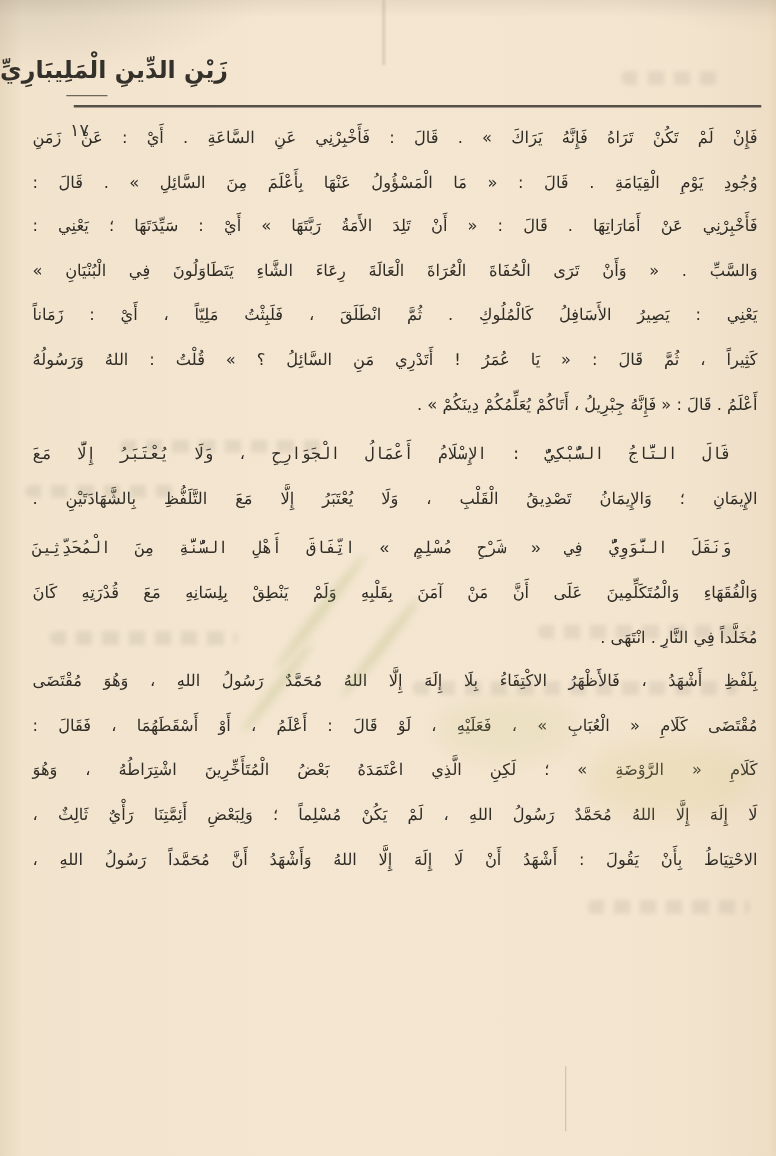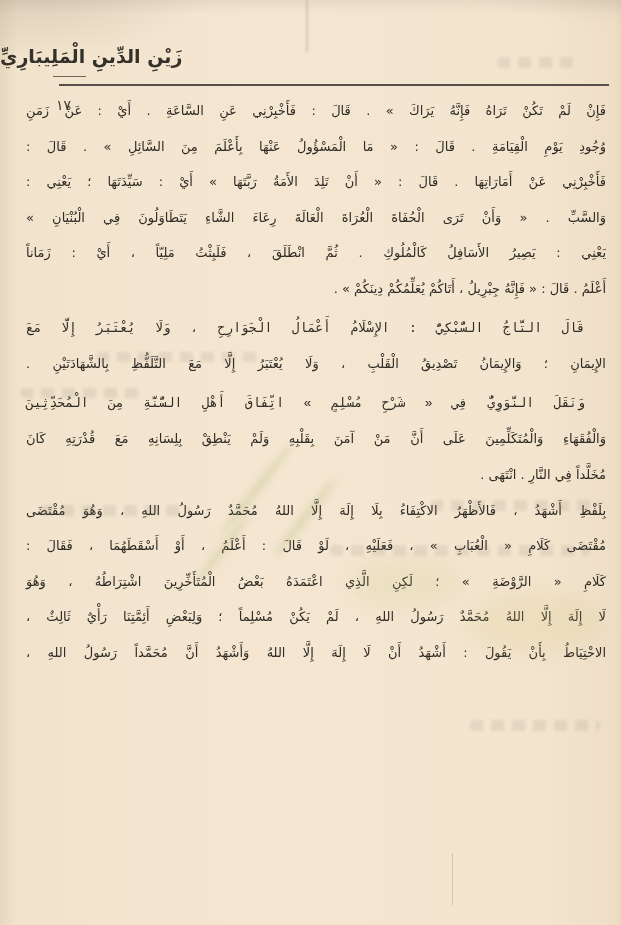--- a/index.html
+++ b/index.html
@@ -95,20 +95,21 @@
   <div class="pn-underline"></div>
   <div class="header-title">زَيْنِ الدِّينِ الْمَلِيبَارِيِّ</div>
   <div class="header-rule" style="background: rgb(86, 80, 73);"></div>
 
   <div class="body-text" id="body-text" style="color: rgb(47, 44, 38);">
       <div class="line just">فَإِنْ لَمْ تَكُنْ تَرَاهُ فَإِنَّهُ يَرَاكَ » . قَالَ : فَأَخْبِرْنِي عَنِ السَّاعَةِ . أَيْ : عَنْ زَمَنِ</div>
       <div class="line just">وُجُودِ يَوْمِ الْقِيَامَةِ . قَالَ : « مَا الْمَسْؤُولُ عَنْهَا بِأَعْلَمَ مِنَ السَّائِلِ » . قَالَ :</div>
       <div class="line just">فَأَخْبِرْنِي عَنْ أَمَارَاتِهَا . قَالَ : « أَنْ تَلِدَ الأَمَةُ رَبَّتَهَا » أَيْ : سَيِّدَتَهَا ؛ يَعْنِي :</div>
       <div class="line just">وَالسَّبِّ . « وَأَنْ تَرَى الْحُفَاةَ الْعُرَاةَ الْعَالَةَ رِعَاءَ الشَّاءِ يَتَطَاوَلُونَ فِي الْبُنْيَانِ »</div>
       <div class="line just">يَعْنِي : يَصِيرُ الأَسَافِلُ كَالْمُلُوكِ . ثُمَّ انْطَلَقَ ، فَلَبِثْتُ مَلِيّاً ، أَيْ : زَمَاناً</div>
+      <div class="line just">كَثِيراً ، ثُمَّ قَالَ : « يَا عُمَرُ ! أَتَدْرِي مَنِ السَّائِلُ ؟ » قُلْتُ : اللهُ وَرَسُولُهُ</div>
       <div class="line">أَعْلَمُ . قَالَ : « فَإِنَّهُ جِبْرِيلُ ، أَتَاكُمْ يُعَلِّمُكُمْ دِينَكُمْ » .</div>
       <div class="line just indent para">قَالَ التَّاجُ السُّبْكِيُّ : الإِسْلَامُ أَعْمَالُ الْجَوَارِحِ ، وَلَا يُعْتَبَرُ إِلَّا مَعَ</div>
       <div class="line just">الإِيمَانِ ؛ وَالإِيمَانُ تَصْدِيقُ الْقَلْبِ ، وَلَا يُعْتَبَرُ إِلَّا مَعَ التَّلَفُّظِ بِالشَّهَادَتَيْنِ .</div>
       <div class="line just indent para">وَنَقَلَ النَّوَوِيُّ فِي « شَرْحِ مُسْلِمٍ » اتِّفَاقَ أَهْلِ السُّنَّةِ مِنَ الْمُحَدِّثِينَ</div>
       <div class="line just">وَالْفُقَهَاءِ وَالْمُتَكَلِّمِينَ عَلَى أَنَّ مَنْ آمَنَ بِقَلْبِهِ وَلَمْ يَنْطِقْ بِلِسَانِهِ مَعَ قُدْرَتِهِ كَانَ</div>
       <div class="line">مُخَلَّداً فِي النَّارِ . انْتَهَى .</div>
       <div class="line just">بِلَفْظِ أَشْهَدُ ، فَالأَظْهَرُ الاكْتِفَاءُ بِلَا إِلَهَ إِلَّا اللهُ مُحَمَّدٌ رَسُولُ اللهِ ، وَهُوَ مُقْتَضَى</div>
       <div class="line just">مُقْتَضَى كَلَامِ « الْعُبَابِ » ، فَعَلَيْهِ ، لَوْ قَالَ : أَعْلَمُ ، أَوْ أَسْقَطَهُمَا ، فَقَالَ :</div>
       <div class="line just">كَلَامِ « الرَّوْضَةِ » ؛ لَكِنِ الَّذِي اعْتَمَدَهُ بَعْضُ الْمُتَأَخِّرِينَ اشْتِرَاطُهُ ، وَهُوَ</div>
       <div class="line just">لَا إِلَهَ إِلَّا اللهُ مُحَمَّدٌ رَسُولُ اللهِ ، لَمْ يَكُنْ مُسْلِماً ؛ وَلِبَعْضِ أَئِمَّتِنَا رَأْيٌ ثَالِثٌ ،</div>

